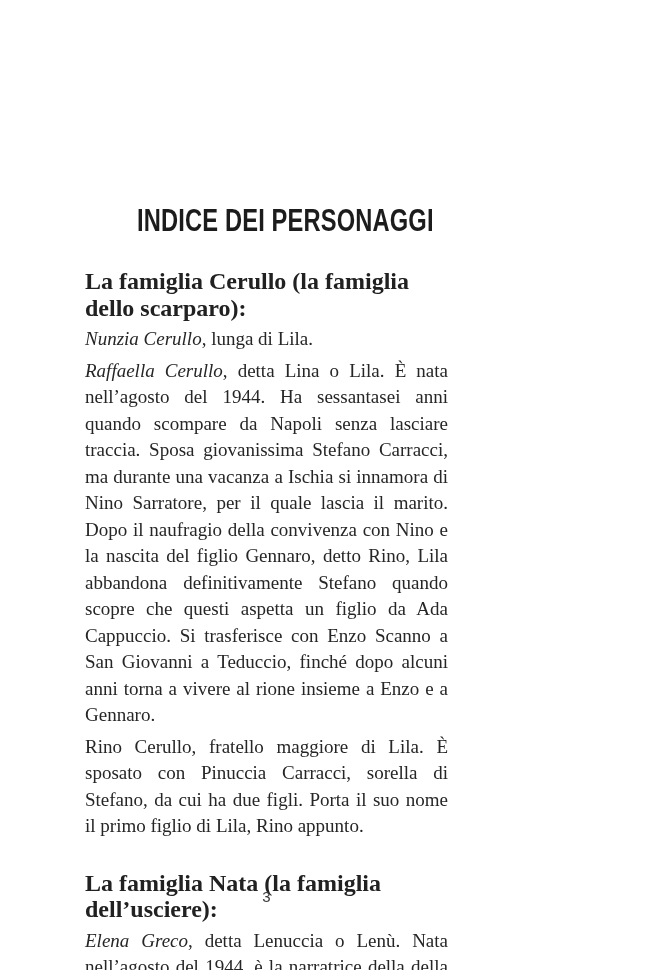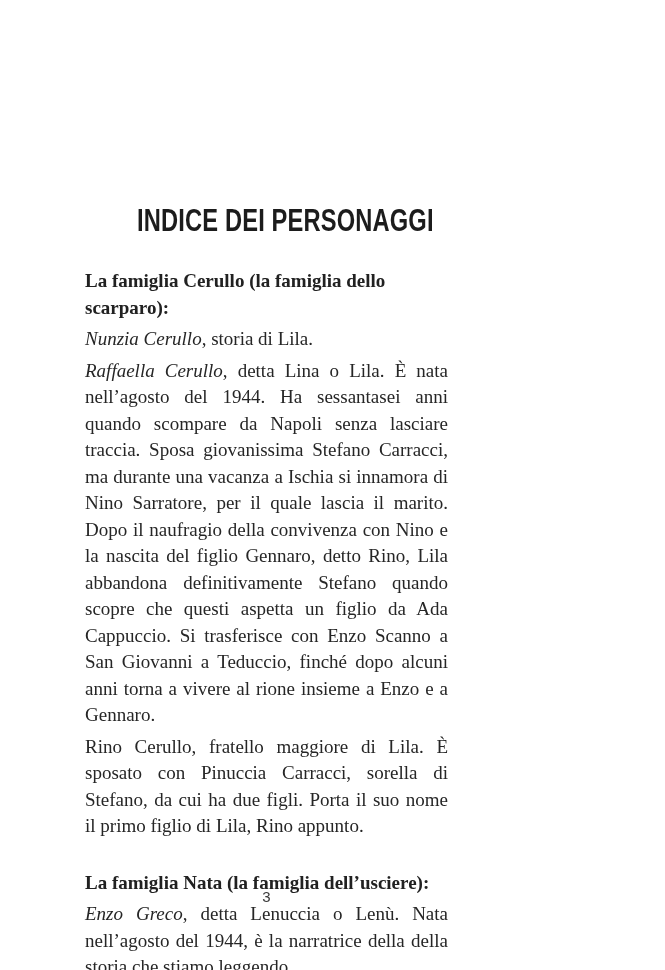--- a/index.html
+++ b/index.html
@@ -30,21 +30,21 @@
     white-space: nowrap;
   }
   .book-title .condense {
     display: inline-block;
     transform: scaleX(0.74);
     transform-origin: center;
     letter-spacing: 0.2px;
   }
   .section-heading {
     margin: 0 0 5px 0;
-    font-size: 19px;
+    font-size: 24px;
     line-height: 26.5px;
     font-weight: 700;
     color: #212121;
   }
   .section + .section .section-heading {
     margin-top: 30px;
   }
   .entry {
     margin: 0 0 5px 0;
     font-size: 19px;
@@ -71,30 +71,30 @@
 
 <div class="page">
   <div class="content">
 
     <h1 class="book-title"><span class="condense">INDICE DEI PERSONAGGI</span></h1>
 
     <div class="section">
       <h2 class="section-heading">La famiglia Cerullo (la famiglia dello scarparo):</h2>
 
 
-      <p class="entry"><span class="lead">Nunzia Cerullo</span><span>, storia di Lila.</span></p>
+      <p class="entry"><span class="lead">Nunzia Cerullo</span><span>, lunga di Lila.</span></p>
 
       <p class="entry"><span class="lead">Raffaella Cerullo</span><span>, detta Lina o Lila. È nata nell’agosto del 1944. Ha sessantasei anni quando scompare da Napoli senza lasciare traccia. Sposa giovanissima Stefano Carracci, ma durante una vacanza a Ischia si innamora di Nino Sarratore, per il quale lascia il marito. Dopo il naufragio della convivenza con Nino e la nascita del figlio Gennaro, detto Rino, Lila abbandona definitivamente Stefano quando scopre che questi aspetta un figlio da Ada Cappuccio. Si trasferisce con Enzo Scanno a San Giovanni a Teduccio, finché dopo alcuni anni torna a vivere al rione insieme a Enzo e a Gennaro.</span></p>
 
       <p class="entry"><span class="lead"></span><span>Rino Cerullo, fratello maggiore di Lila. È sposato con Pinuccia Carracci, sorella di Stefano, da cui ha due figli. Porta il suo nome il primo figlio di Lila, Rino appunto.</span></p>
 
     </div>
 
     <div class="section">
       <h2 class="section-heading">La famiglia Nata (la famiglia dell’usciere):</h2>
 
-      <p class="entry"><span class="lead">Enzo Greco</span><span>, detta Lenuccia o Lenù. Nata nell’agosto del 1944, è la narratrice della della storia che stiamo leggendo.</span></p>
+      <p class="entry"><span class="lead">Elena Greco</span><span>, detta Lenuccia o Lenù. Nata nell’agosto del 1944, è la narratrice della della storia che stiamo leggendo.</span></p>
     </div>
 
   </div>
 
   <div class="page-number">3</div>
 </div>
 
 </body></html>

